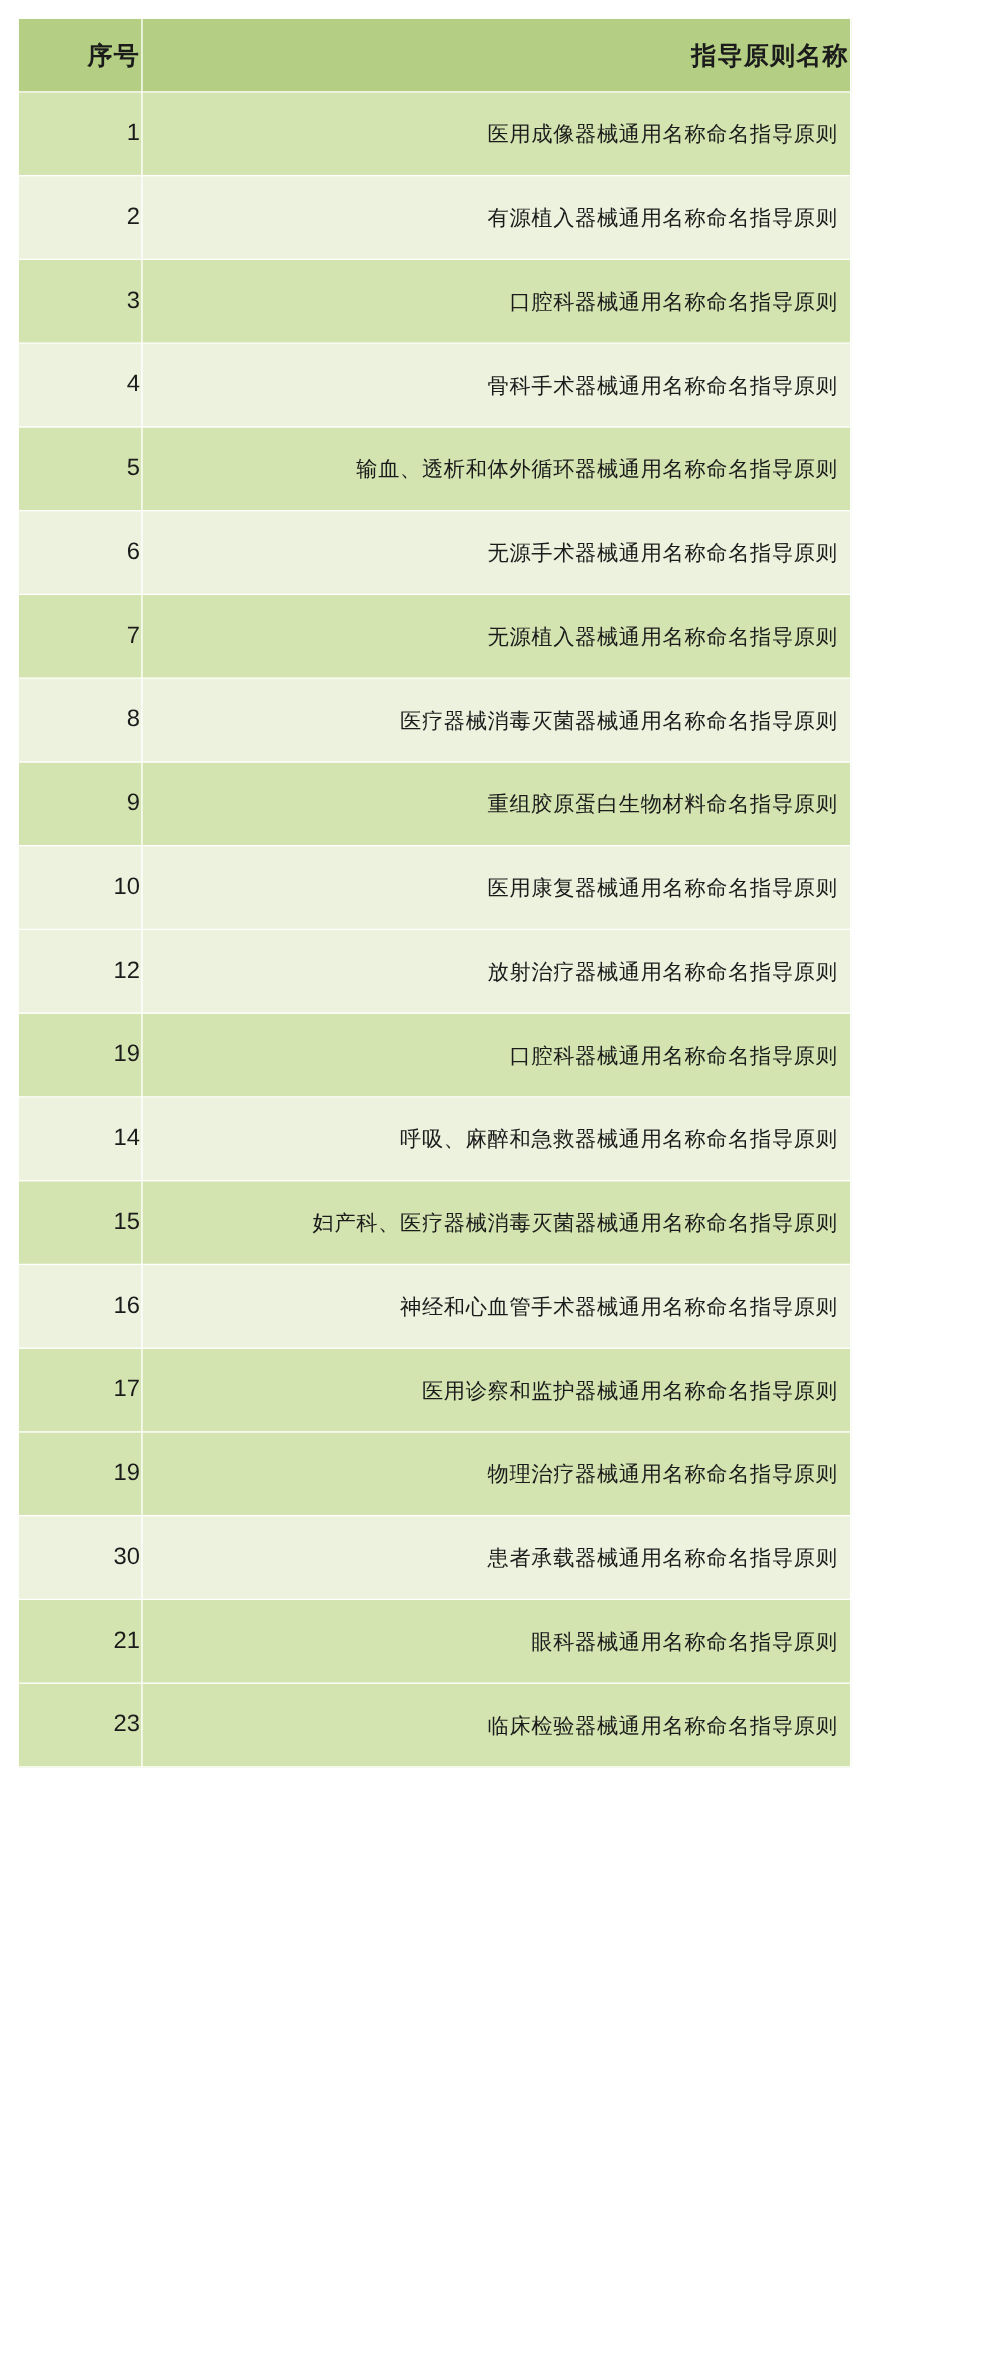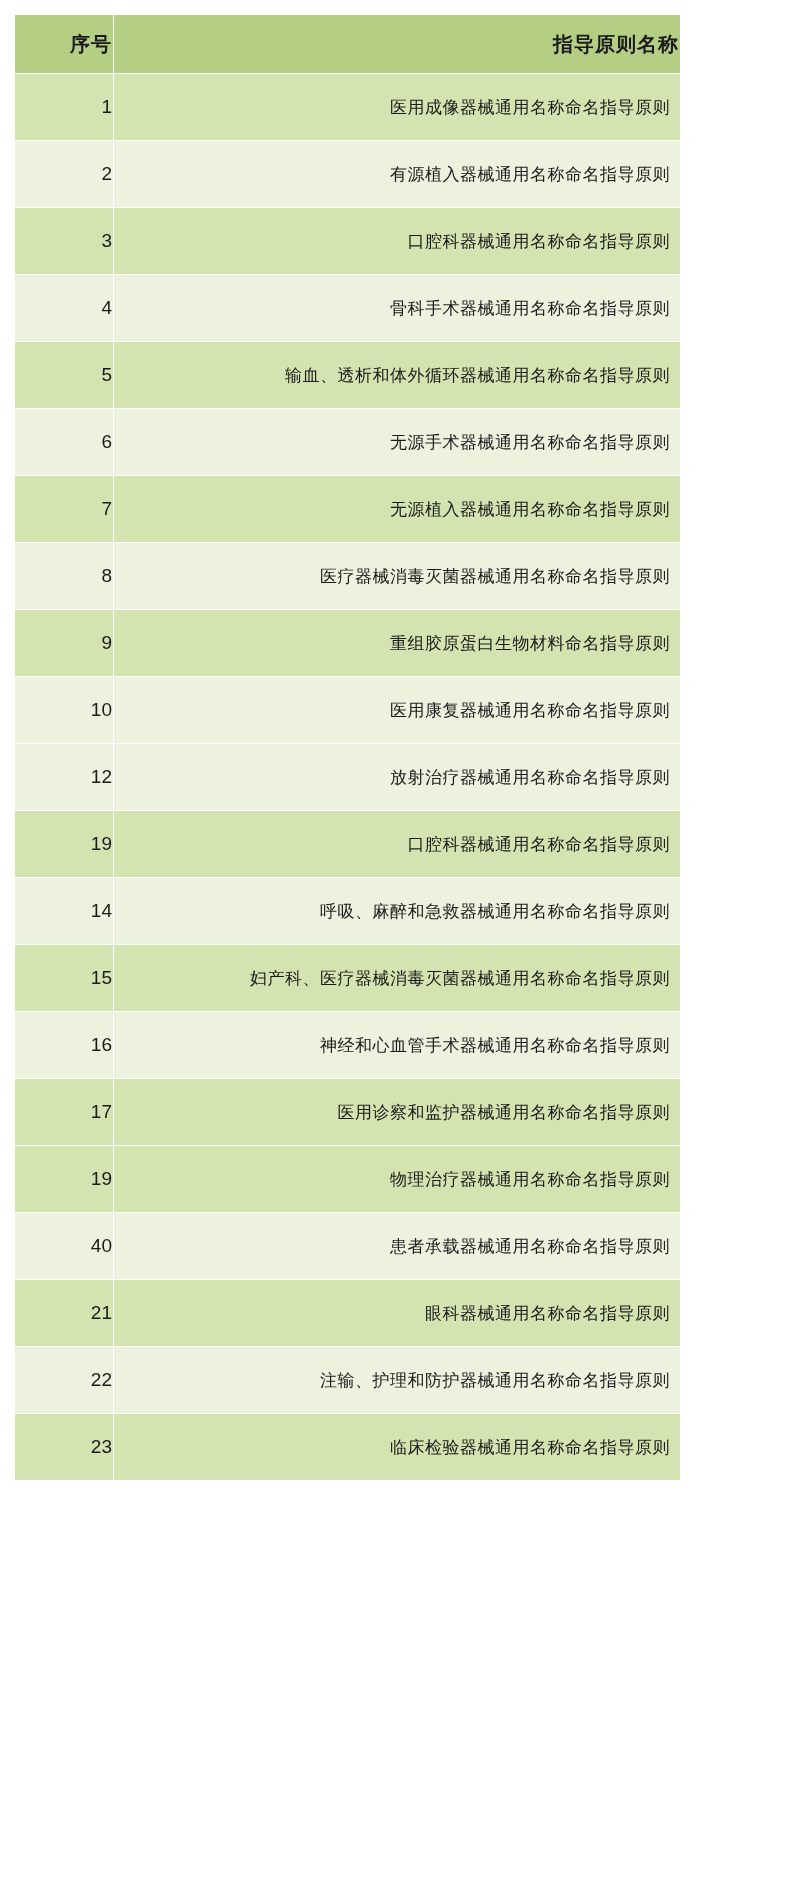--- a/index.html
+++ b/index.html
@@ -136,30 +136,26 @@
         </tr>
         <tr class="odd">
           <td class="col-index">17</td>
           <td class="col-name">医用诊察和监护器械通用名称命名指导原则</td>
         </tr>
         <tr class="odd">
           <td class="col-index">19</td>
           <td class="col-name">物理治疗器械通用名称命名指导原则</td>
         </tr>
         <tr class="even">
-          <td class="col-index">40</td>
+          <td class="col-index">30</td>
           <td class="col-name">患者承载器械通用名称命名指导原则</td>
         </tr>
         <tr class="odd">
           <td class="col-index">21</td>
           <td class="col-name">眼科器械通用名称命名指导原则</td>
-        </tr>
-        <tr class="even">
-          <td class="col-index">22</td>
-          <td class="col-name">注输、护理和防护器械通用名称命名指导原则</td>
         </tr>
         <tr class="odd">
           <td class="col-index">23</td>
           <td class="col-name">临床检验器械通用名称命名指导原则</td>
         </tr>
       </tbody>
   </table>
 </div>
 
 </body></html>

